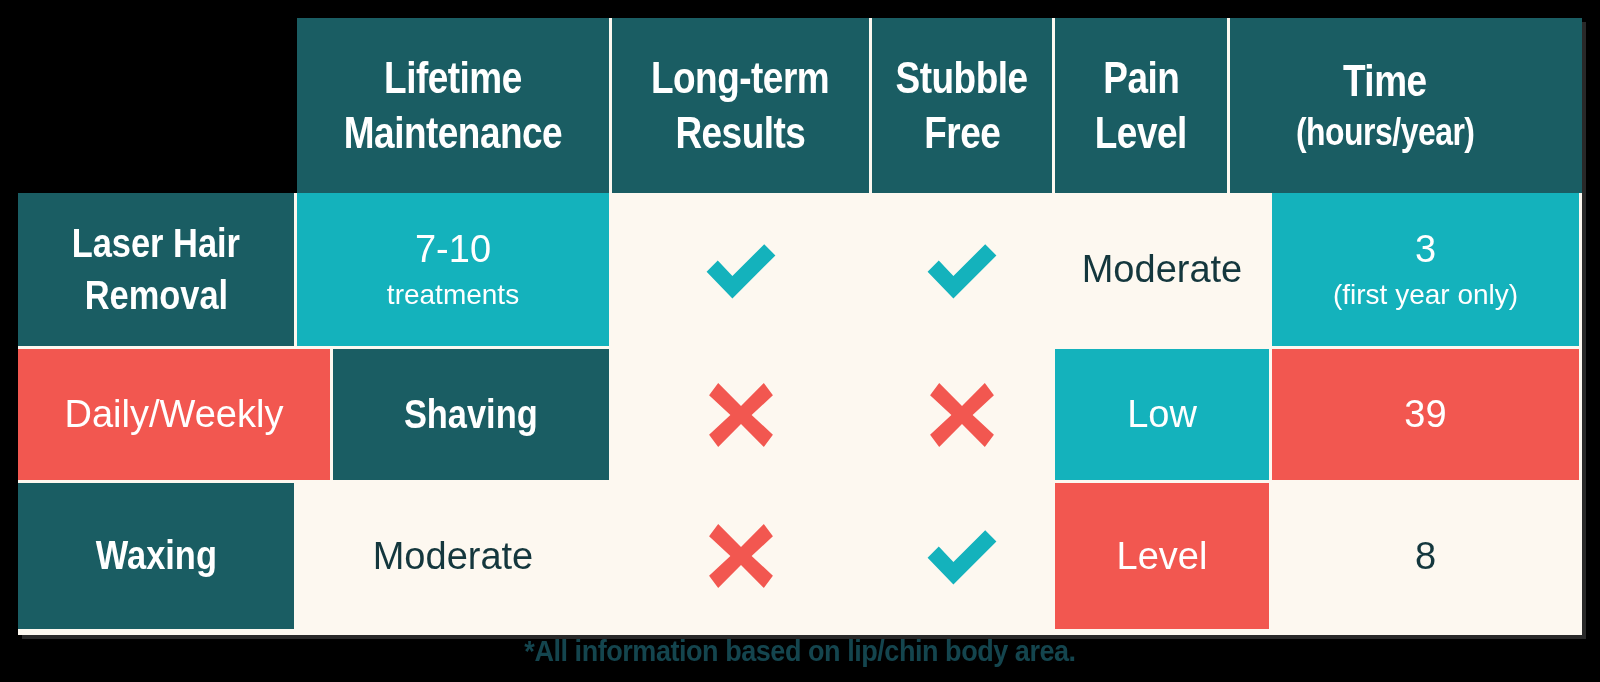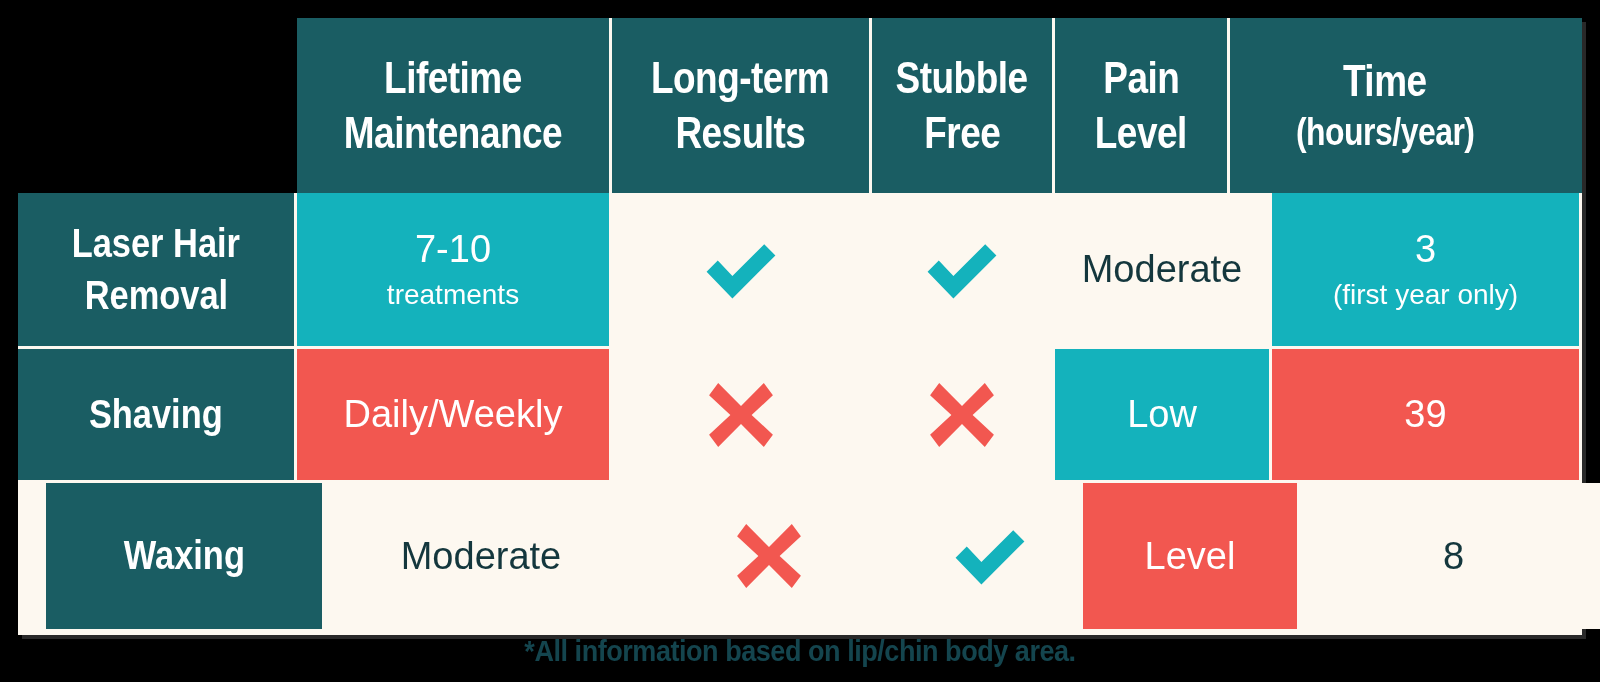--- a/index.html
+++ b/index.html
@@ -74,21 +74,21 @@
   }
 
   .row {
     display: flex;
     width: 100%;
     border-bottom: 3px solid #FDF8F0;
   }
   .row:last-child { border-bottom: none; }
   .row-1 { height: 156px; }
   .row-2 { height: 134px; }
-  .row-3 { height: 146px; padding-left: 28px; }
+  .row-3 { height: 146px; }
 
   .cell {
     flex: 0 0 auto;
     height: 100%;
     display: flex;
     flex-direction: column;
     align-items: center;
     justify-content: center;
     text-align: center;
     border-right: 3px solid #FDF8F0;
@@ -232,28 +232,28 @@
 
       <div class="cell c-5 bg-teal txt-white">
         <div class="val-main">3</div>
         <div class="val-sub">(first year only)</div>
       </div>
 
     </div>
 
     <div class="row row-2">
 
+      <div class="cell c-1 bg-red txt-white">
+        <div class="val-main">Daily/Weekly</div>
+      </div>
+
       <div class="cell c-label bg-darkteal txt-white">
         <div class="label-text">Shaving</div>
       </div>
 
-      <div class="cell c-1 bg-red txt-white">
-        <div class="val-main">Daily/Weekly</div>
-      </div>
-
       <div class="cell c-2 bg-cream">
         <span class="icon-wrap">
           <svg width="76" height="76" viewBox="0 0 100 100" aria-hidden="true">
             <path d="M20 8 L50 38 L80 8 L92 24 L64 50 L92 76 L80 92 L50 62 L20 92 L8 76 L36 50 L8 24 Z" fill="#F25750"></path>
           </svg>
         </span>
       </div>
 
       <div class="cell c-3 bg-cream">
         <span class="icon-wrap">

